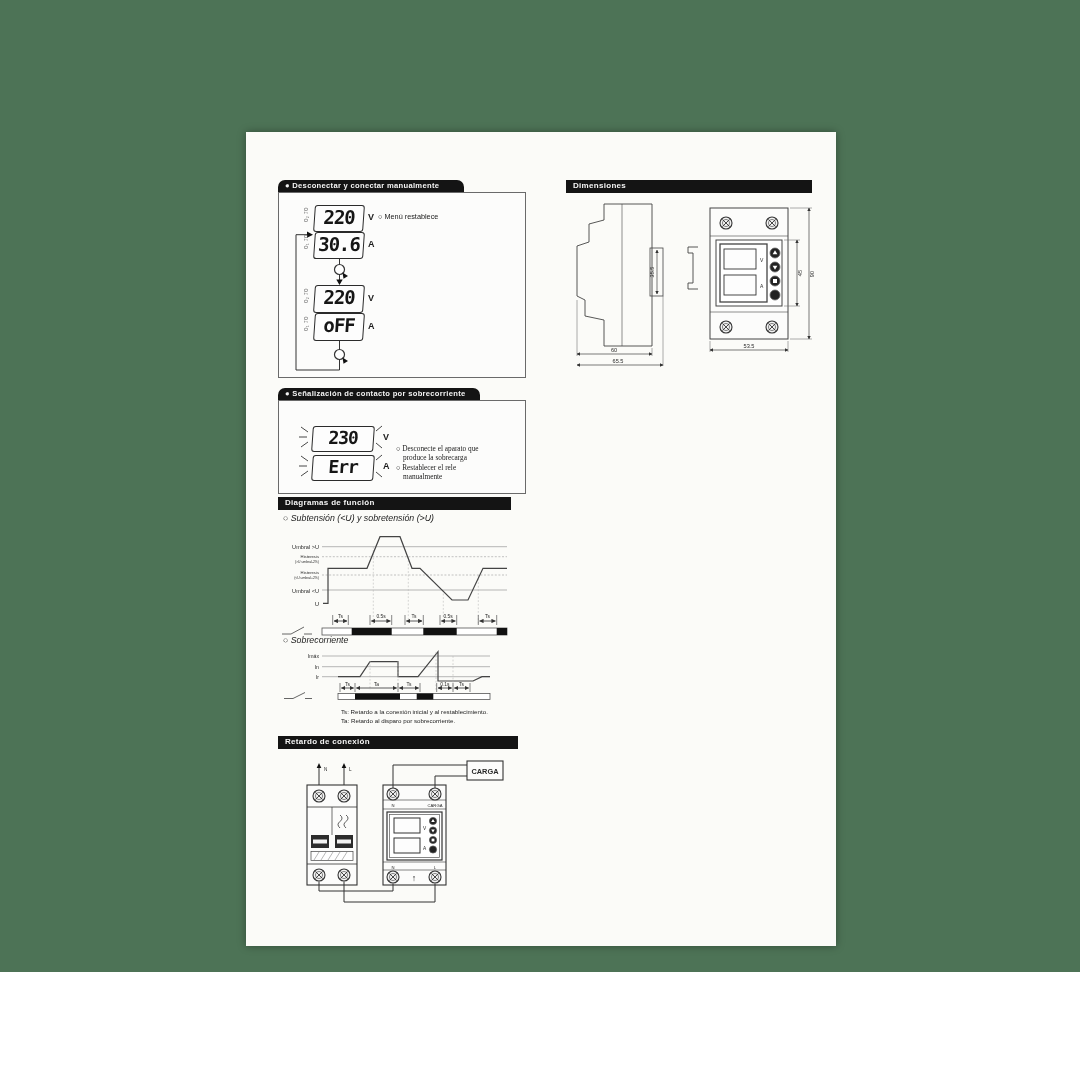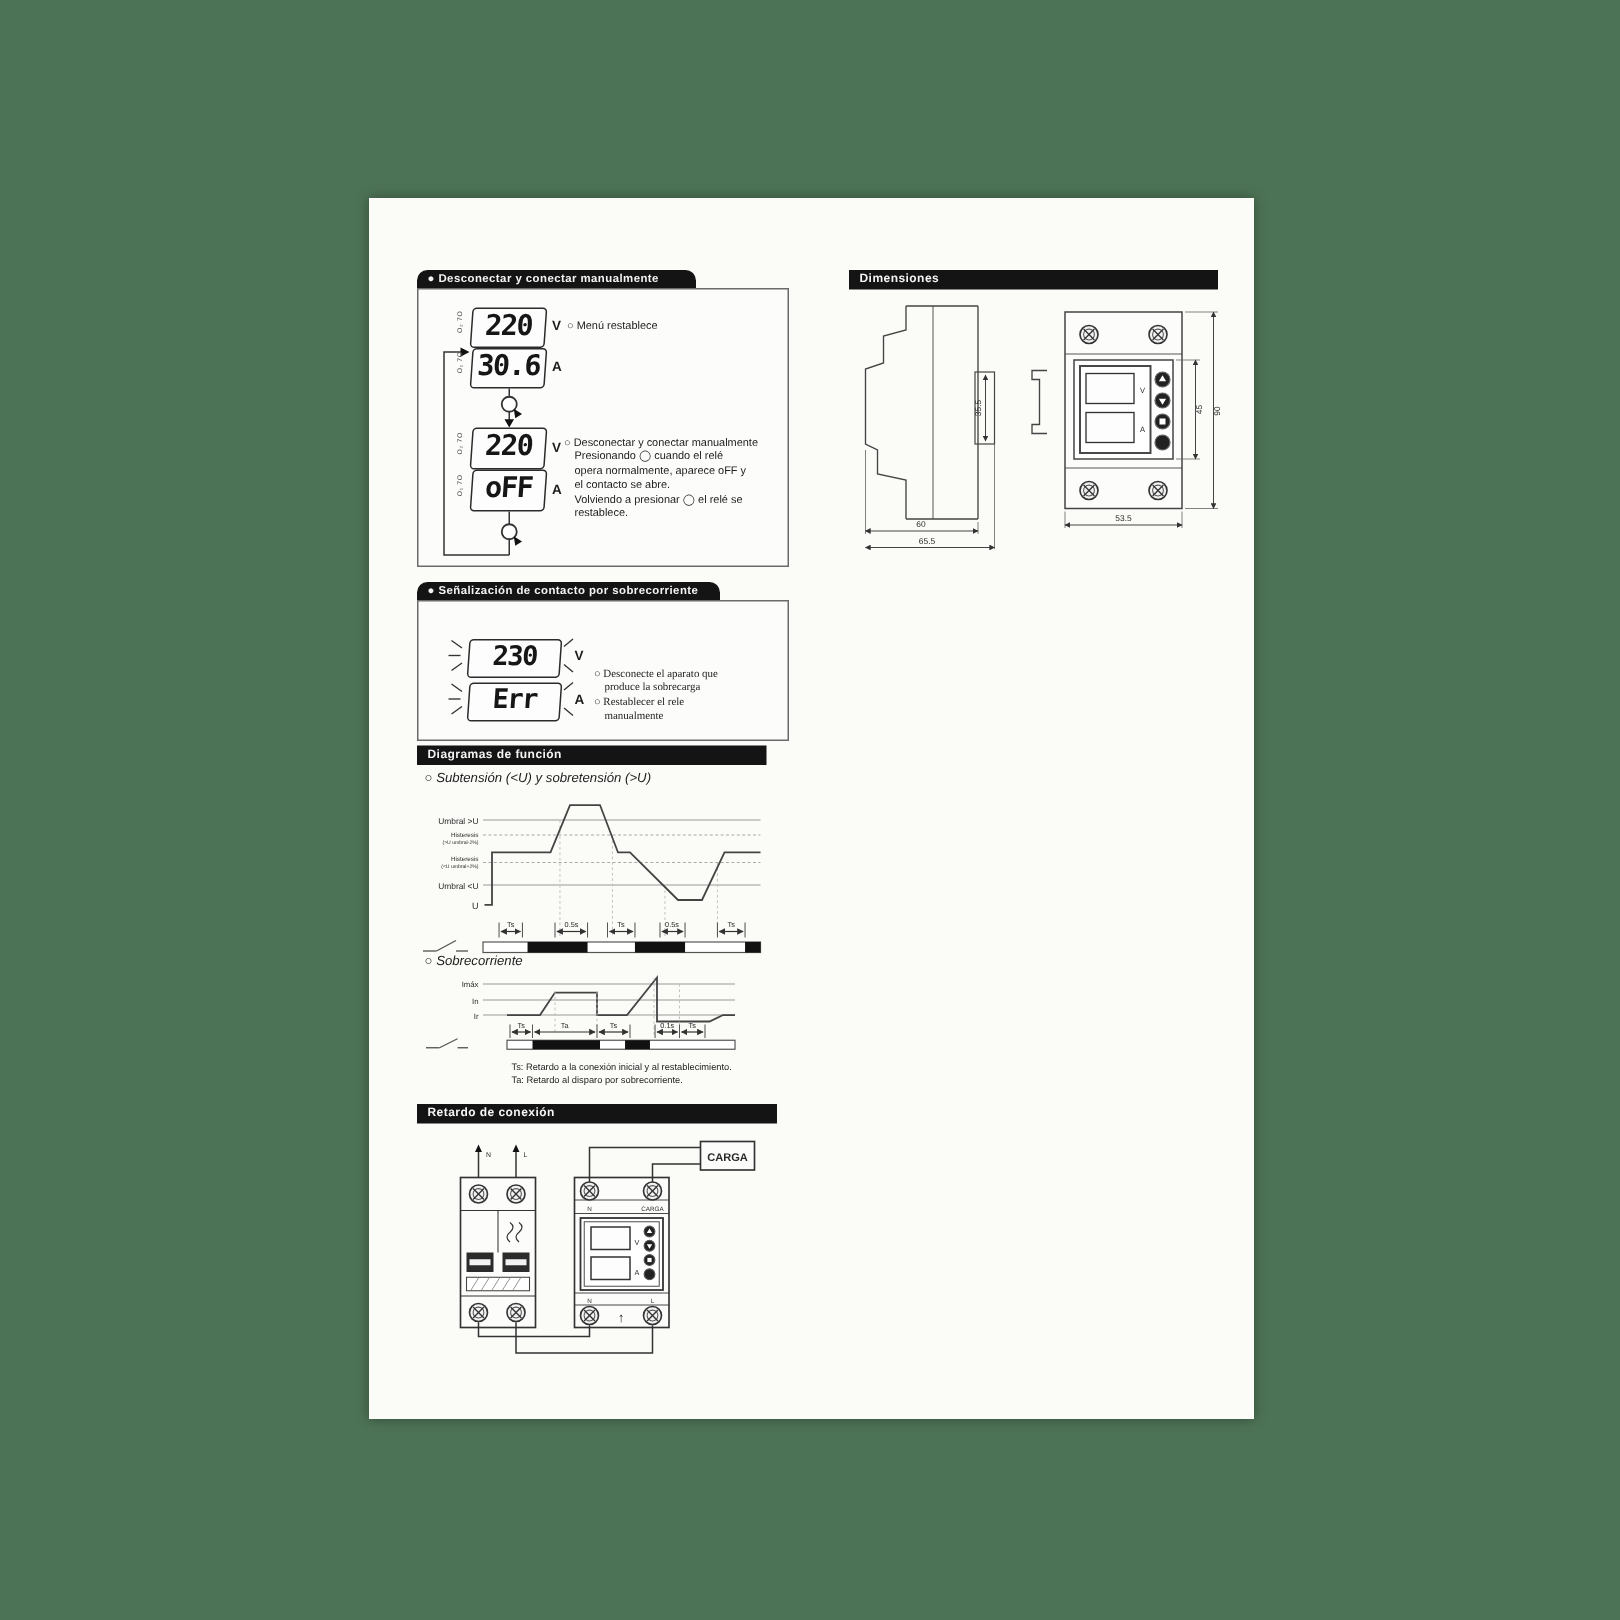--- a/index.html
+++ b/index.html
@@ -1,16 +1,16 @@
 <!DOCTYPE html>
 <html><head>
 <meta charset="utf-8">
 <style>
   html,body{margin:0;padding:0;}
-  .stage{position:relative;width:1080px;height:1080px;background:#4d7356;overflow:hidden;
+  .stage{position:relative;width:1080px;height:972px;background:#4d7356;overflow:hidden;
          font-family:"Liberation Sans",sans-serif;color:#2a2a2a;}
   .paper{position:absolute;left:246px;top:132px;width:590px;height:814px;background:#fbfbf8;
          box-shadow:0 0 8px rgba(0,0,0,.35);}
   .abs{position:absolute;}
   .bar{position:absolute;background:#141414;color:#f4f4f4;font-weight:bold;font-size:8px;
        line-height:12.5px;padding:0 7px;letter-spacing:.3px;white-space:nowrap;box-sizing:border-box;}
   .tab{border-radius:7px 7px 0 0;font-size:7.6px;}
   .panelbox{position:absolute;border:1px solid #6a6a6a;background:#fcfcfb;}
   .lcd{position:absolute;border:1.6px solid #2b2b2b;border-radius:3px;background:#fdfdfd;
        font-family:"DejaVu Sans Mono",monospace;font-weight:bold;color:#161616;
@@ -63,28 +63,20 @@
 
     <span class="lcdmark" style="left:20px;top:128px;">O₁ 7O</span>
     <div class="lcd lcd-big" style="left:35px;top:120px;width:50px;height:28px;">oFF</div>
     <span class="unit" style="left:89px;top:128px;">A</span>
 
     <svg class="abs" style="left:53px;top:155px;" width="17" height="20" viewBox="0 0 17 20">
       <circle cx="7.5" cy="6.5" r="5" fill="#fff" stroke="#333" stroke-width="1.2"></circle>
       <path d="M10.5,9.5 L16,13 L11.5,15.8 Z" fill="#111"></path>
     </svg>
 
-    <div class="body-text" style="left:97px;top:97px;">
-      <div>○ Desconectar y conectar manualmente</div>
-      <div class="indent">Presionando ◯ cuando el relé</div>
-      <div class="indent">opera normalmente, aparece oFF y</div>
-      <div class="indent">el contacto se abre.</div>
-      <div class="indent">Volviendo a presionar ◯ el relé se</div>
-      <div class="indent">restablece.</div>
-    </div>
   </div>
 
   <div class="bar tab" style="left:278px;top:388px;width:202px;">● Señalización de contacto por sobrecorriente</div>
   <div class="panelbox" style="left:278px;top:400px;width:246px;height:92px;">
 
     <svg class="abs" style="left:0;top:0;" width="246" height="92" viewBox="0 0 246 92">
       <g stroke="#333" stroke-width="0.9">
         <line x1="29" y1="31" x2="22" y2="26"></line>
           <line x1="28" y1="36" x2="20" y2="36"></line>
           <line x1="29" y1="41" x2="22" y2="46"></line>

